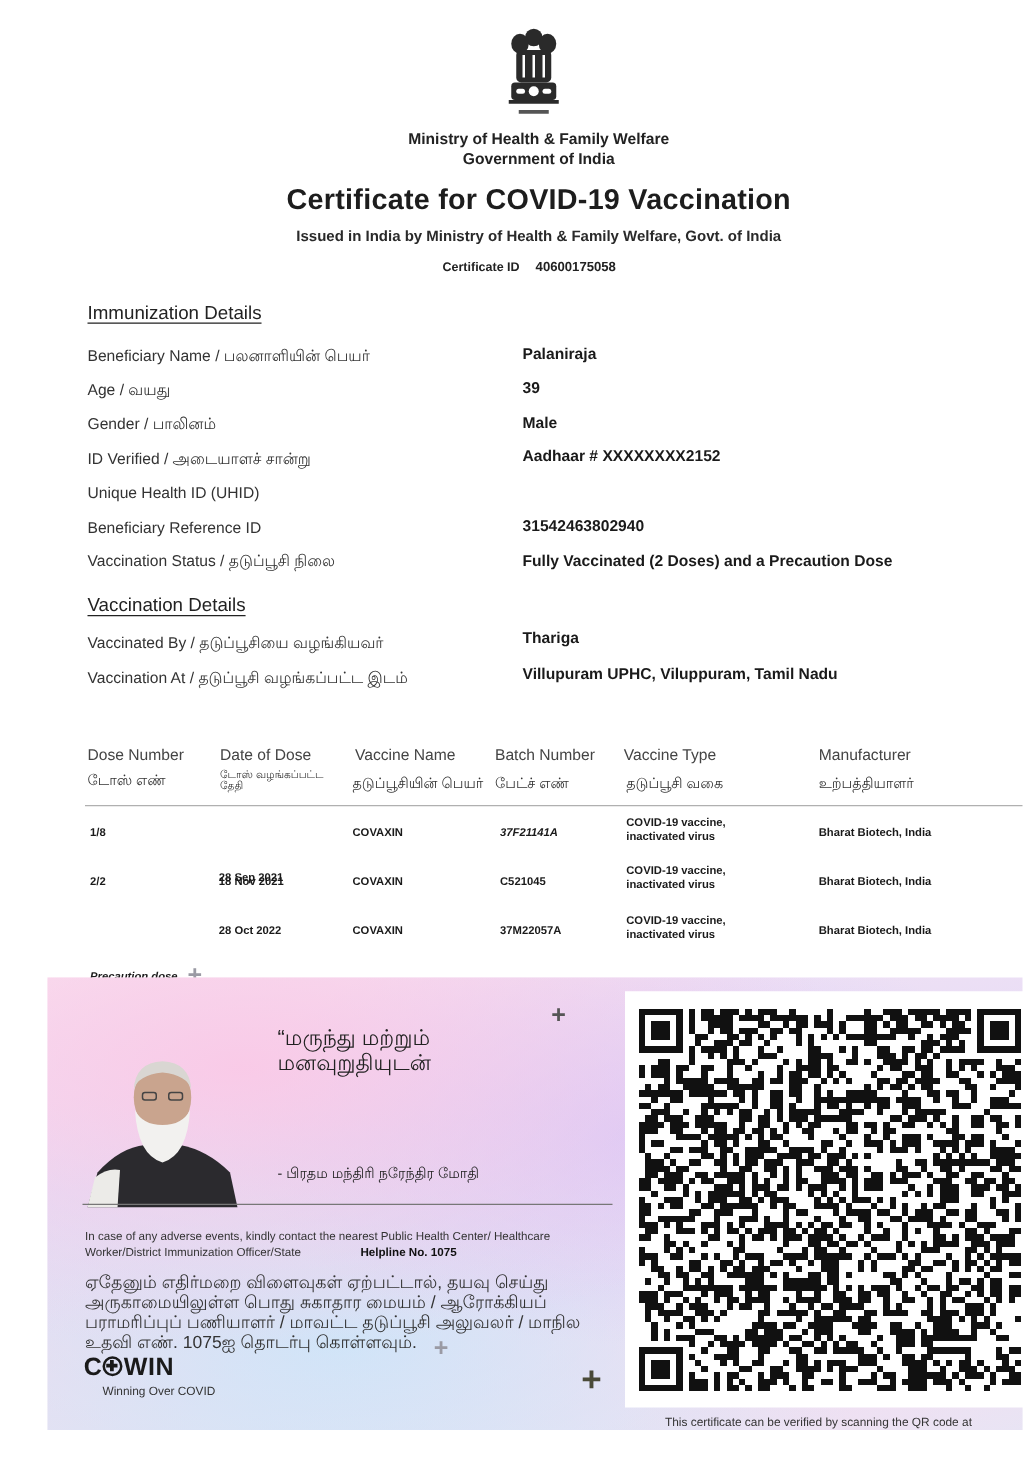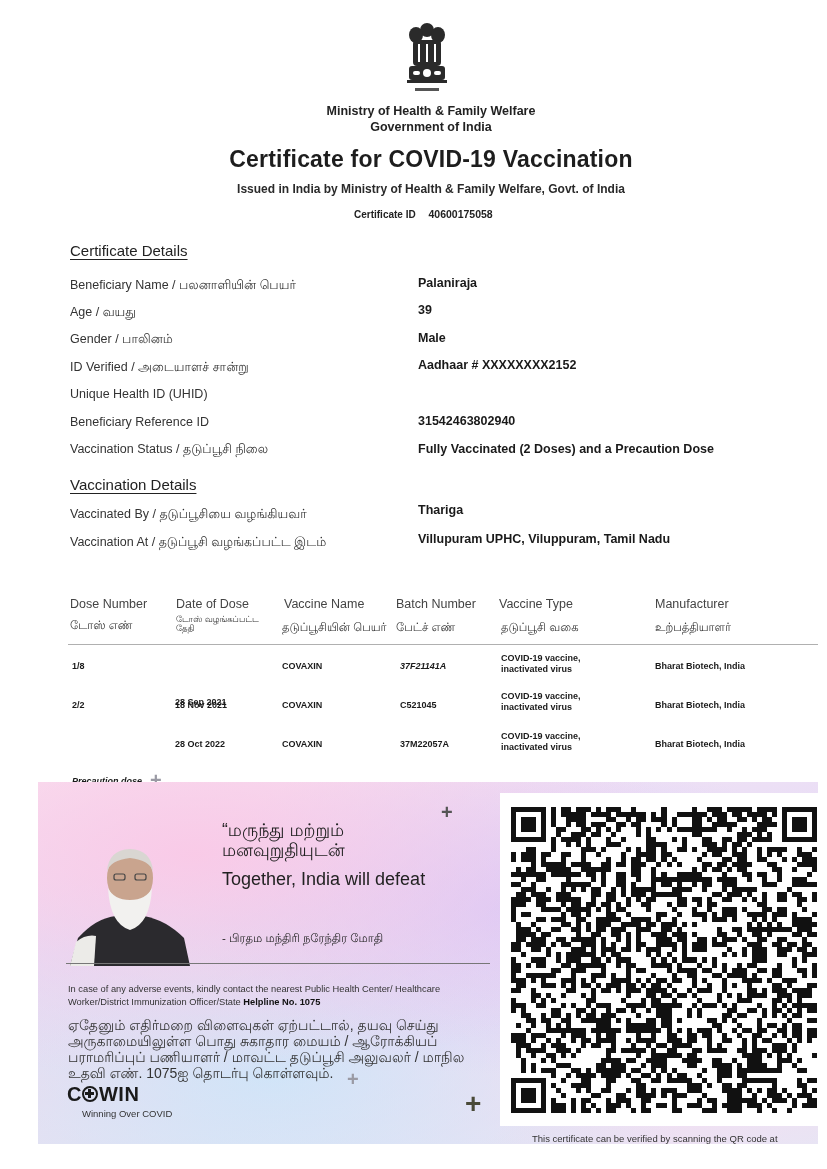--- a/index.html
+++ b/index.html
@@ -36,21 +36,21 @@
   .plus { position: absolute; font-weight: bold; color: #9a9aa4; font-size: 20px; line-height: 20px; }
   .plus.dark { color: #4a4a38; font-size: 28px; }
 
   .pm-photo { position: absolute; left: 66px; top: 838px; width: 128px; height: 128px; }
   .quote-ta { position: absolute; left: 222px; top: 820px; font-size: 17.5px; color: #222; line-height: 20px; }
   .quote-en { position: absolute; left: 222px; top: 866px; font-size: 18px; color: #222; line-height: 26px; }
   .quote-attr { position: absolute; left: 222px; top: 932px; font-size: 11.5px; color: #222; }
   .banner-divider { position: absolute; left: 66px; top: 963px; width: 424px; height: 1px; background: #777; }
 
   .adverse-en { position: absolute; left: 68px; top: 983px; width: 430px; font-size: 9.3px; color: #333; line-height: 13px; }
-  .adverse-en b { color: #111; }
+  .adverse-en b { color: #111; margin-left: 45px; }
   .adverse-ta { position: absolute; left: 68px; top: 1017px; width: 430px; font-size: 14px; color: #333; line-height: 16px; }
 
   .cowin { position: absolute; left: 67px; top: 1083px; font-size: 20px; font-weight: bold; color: #1a1a1a; letter-spacing: 0.5px; }
   .cowin .o { display: inline-block; width: 16px; height: 16px; border: 2.5px solid #1a1a1a; border-radius: 50%; position: relative; vertical-align: -1px; margin: 0 0.5px; }
   .cowin .o::before { content: ""; position: absolute; left: 4px; top: 1px; width: 3px; height: 9px; background: #1a1a1a; }
   .cowin .o::after { content: ""; position: absolute; left: 1px; top: 4px; width: 9px; height: 3px; background: #1a1a1a; }
   .cowin-tag { position: absolute; left: 82px; top: 1108px; font-size: 9.5px; color: #333; }
 
   .qr-panel { position: absolute; left: 500px; top: 793px; width: 327px; height: 333px; background: #ffffff; }
   .qr { position: absolute; left: 511px; top: 804px; width: 306px; height: 312px; }
@@ -81,21 +81,21 @@
 
 <div class="ministry l1">Ministry of Health &amp; Family Welfare</div>
 <div class="ministry l2">Government of India</div>
 <div class="cert-title">Certificate for COVID-19 Vaccination</div>
 <div class="issued">Issued in India by Ministry of Health &amp; Family Welfare, Govt. of India</div>
 <div class="cert-id">
   <span>Certificate ID</span>
   <span class="val">40600175058</span>
 </div>
 
-<div class="section-title" style="top:242px;">Certificate Details</div>
+<div class="section-title" style="top:242px;">Immunization Details</div>
 
 <div class="row-label" style="top:278px;">Beneficiary Name / பலனாளியின் பெயர்</div>
 <div class="row-value" style="top:276px;">Palaniraja</div>
 
 <div class="row-label" style="top:305px;">Age / வயது</div>
 <div class="row-value" style="top:303px;">39</div>
 
 <div class="row-label" style="top:332px;">Gender / பாலினம்</div>
 <div class="row-value" style="top:331px;">Male</div>
 
@@ -189,21 +189,20 @@
   <path d="M42 50 Q44 86 64 92 Q84 86 86 50 Q80 62 64 62 Q48 62 42 50 Z" fill="#f2f1ef"></path>
   <rect x="48" y="36" width="11" height="6" rx="2" fill="none" stroke="#444" stroke-width="1.2"></rect>
   <rect x="69" y="36" width="11" height="6" rx="2" fill="none" stroke="#444" stroke-width="1.2"></rect>
 </svg>
 
 <div class="quote-ta">
   <div>“மருந்து மற்றும்</div>
   <div>மனவுறுதியுடன்</div>
 </div>
 <div class="quote-en">
-  <div>Together, India will defeat</div>
 </div>
 <div class="quote-attr">- பிரதம மந்திரி நரேந்திர மோதி</div>
 <div class="banner-divider"></div>
 
 <div class="adverse-en">
   <span>In case of any adverse events, kindly contact the nearest Public Health Center/ Healthcare Worker/District Immunization Officer/State</span>
   <b>Helpline No. 1075</b>
 </div>
 <div class="adverse-ta">ஏதேனும் எதிர்மறை விளைவுகள் ஏற்பட்டால், தயவு செய்து அருகாமையிலுள்ள பொது சுகாதார மையம் / ஆரோக்கியப் பராமரிப்புப் பணியாளர் / மாவட்ட தடுப்பூசி அலுவலர் / மாநில உதவி எண். 1075ஐ தொடர்பு கொள்ளவும்.</div>
 

